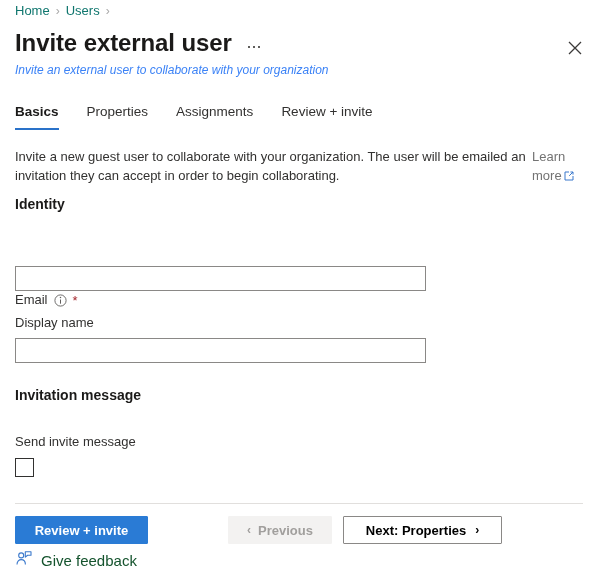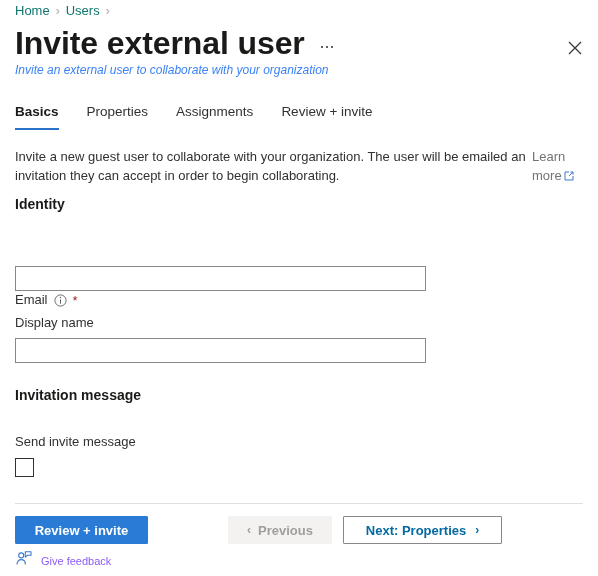--- a/index.html
+++ b/index.html
@@ -43,21 +43,21 @@
 
   
   .title-row {
     position: absolute;
     left: 15px;
     top: 28px;
     display: flex;
     align-items: center;
   }
   .page-title {
-    font-size: 32px;
+    font-size: 24px;
     line-height: 30px;
     font-weight: 600;
     color: #1b1a19;
     letter-spacing: -0.1px;
     white-space: nowrap;
   }
   .ellipsis-btn {
     margin-left: 14px;
     margin-top: 7px;
     display: flex;
@@ -269,40 +269,40 @@
     color: #a19f9d;
     border: 1px solid #f3f2f1;
     cursor: default;
     gap: 7px;
   }
   #next-properties-btn {
     left: 343px;
     top: 516px;
     width: 159px;
     background: #ffffff;
-    color: #0369a1;
+    color: #000000;
     border: 1px solid #8a8886;
     gap: 9px;
   }
   .chev {
     font-size: 12px;
     line-height: 12px;
     font-weight: 700;
   }
 
   
   .give-feedback {
     position: absolute;
     left: 16px;
     top: 551px;
     display: flex;
     align-items: center;
     gap: 9px;
-    color: #8b5cf6;
-    font-size: 11px;
+    color: #14532d;
+    font-size: 15px;
     line-height: 18px;
     cursor: pointer;
   }
 </style>
 </head>
 <body>
 
 <div class="breadcrumb">
   <a class="crumb-link">Home</a>
   <span class="crumb-sep">›</span>

